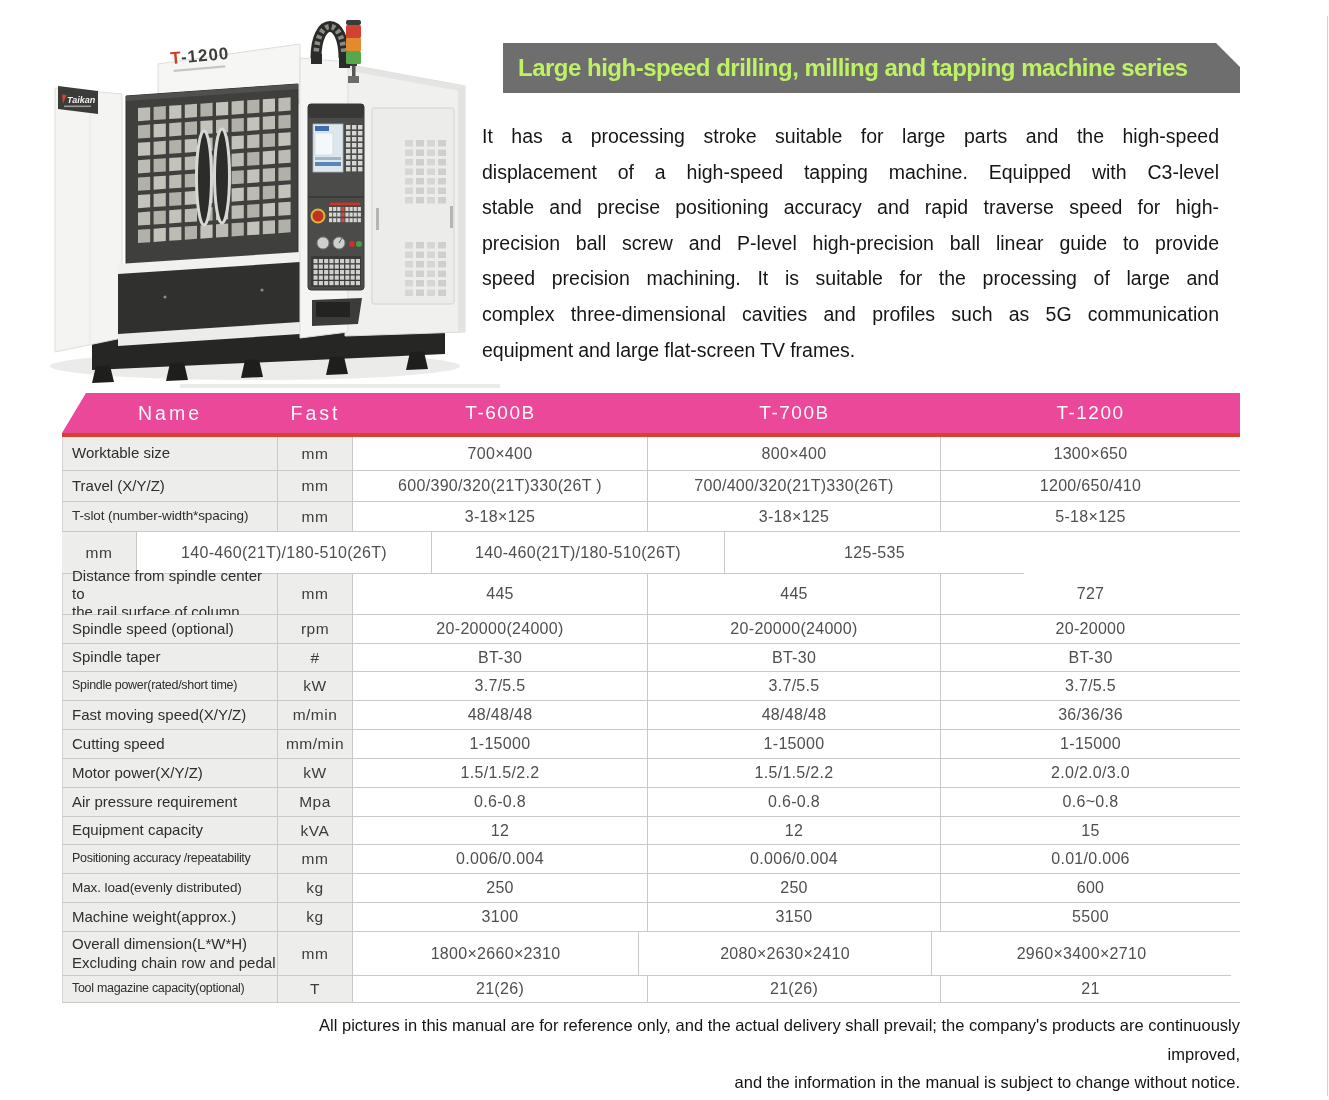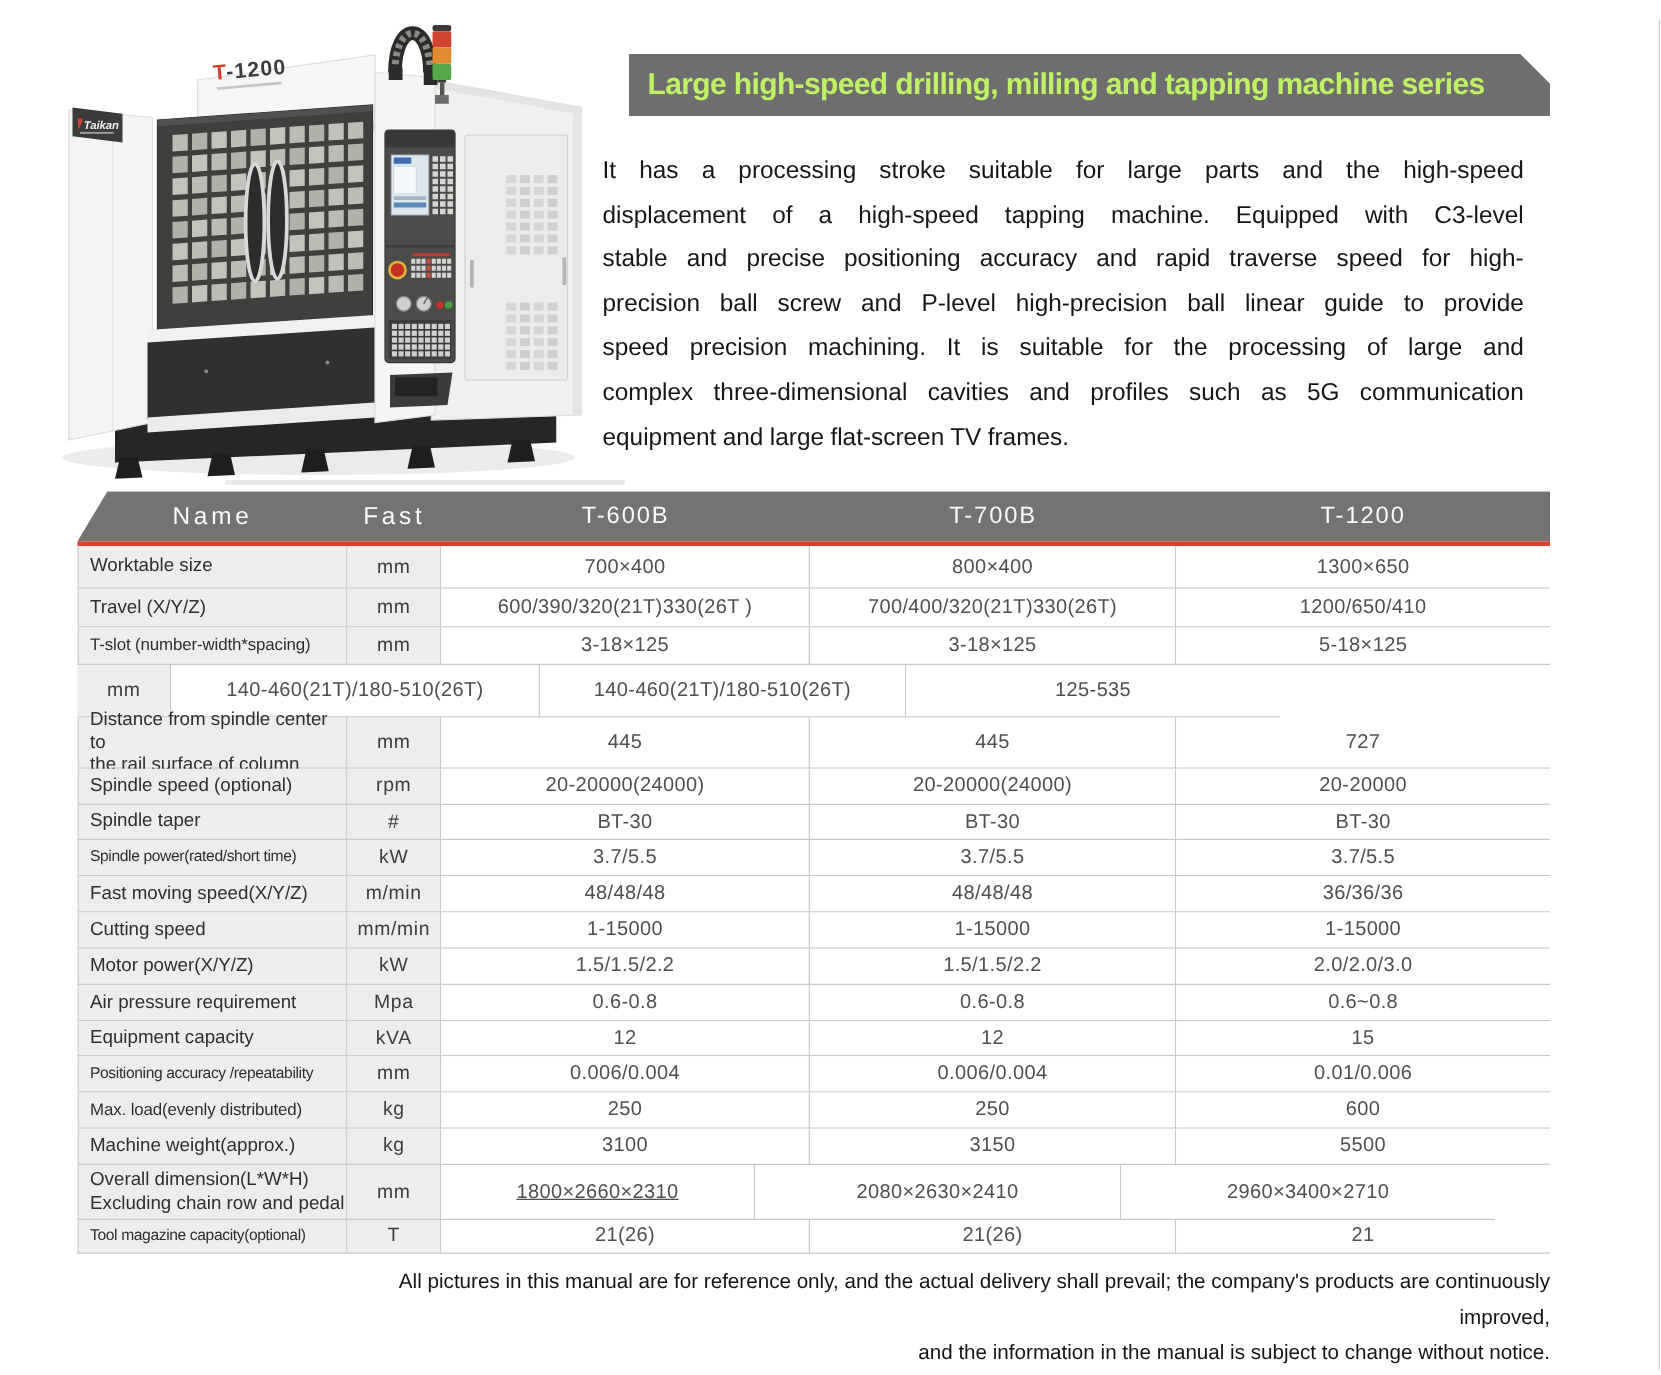--- a/index.html
+++ b/index.html
@@ -17,21 +17,21 @@
   .banner-title{color:#bef264;font-size:24px;font-weight:bold;letter-spacing:-0.5px;white-space:nowrap}
 
   
   .desc{position:absolute;left:482px;top:119px;width:737px;color:#161616;
         font-size:19.5px;line-height:35.6px}
   .para-line{text-align:justify;text-align-last:justify;word-spacing:-0.3px}
   .para-last{text-align-last:left}
 
   
   .spec-table{position:absolute;left:62px;top:393px;width:1178px}
-  .thead{display:flex;height:40px;background:#737373;align-items:center;
+  .thead{display:flex;height:40px;background:#ec4899;align-items:center;
          clip-path:polygon(24px 0,100% 0,100% 100%,0 100%)}
   .th{color:#fafafa;text-align:center;font-size:19px;letter-spacing:1.5px;box-sizing:border-box}
   .th-label{letter-spacing:3px;font-size:19.5px}
   .redline{height:4px;background:#d8422c}
   .tr{display:flex}
   .td{display:flex;align-items:center;justify-content:center;box-sizing:border-box;
       border-bottom:1px solid #c9c9c9;color:#4f4f4f;background:#ffffff}
   .name{justify-content:flex-start;padding-left:9px;background:#ededeb;color:#2e2e2e;
         border-left:1px solid #d4d4d2;border-right:1px solid #c9c9c9;
         white-space:pre-line;line-height:1.22}
@@ -526,21 +526,21 @@
           <div class="td name sz15" style="width: 216px;">Machine weight(approx.)</div>
           <div class="td unit" style="width: 75px;">kg</div>
           <div class="td val" style="width: 295px;">3100</div>
           <div class="td val" style="width: 293px;">3150</div>
           <div class="td val val-last" style="width: 299px;">5500</div>
         </div>
         <div class="tr" style="height: 44px;">
           <div class="td name sz15" style="width: 216px;">Overall dimension(L*W*H)
 Excluding chain row and pedal</div>
           <div class="td unit" style="width: 75px;">mm</div>
-          <div class="td val" style="width: 251px; text-decoration: underline;">1800×2660×2310</div>
+          <div class="td val" style="width: 286px;">1800×2660×2310</div>
           <div class="td val" style="width: 293px;">2080×2630×2410</div>
           <div class="td val val-last" style="width: 299px;">2960×3400×2710</div>
         </div>
         <div class="tr" style="height: 27px;">
           <div class="td name sz12" style="width: 216px;">Tool magazine capacity(optional)</div>
           <div class="td unit" style="width: 75px;">T</div>
           <div class="td val" style="width: 295px;">21(26)</div>
           <div class="td val" style="width: 293px;">21(26)</div>
           <div class="td val val-last" style="width: 299px;">21</div>
         </div>

